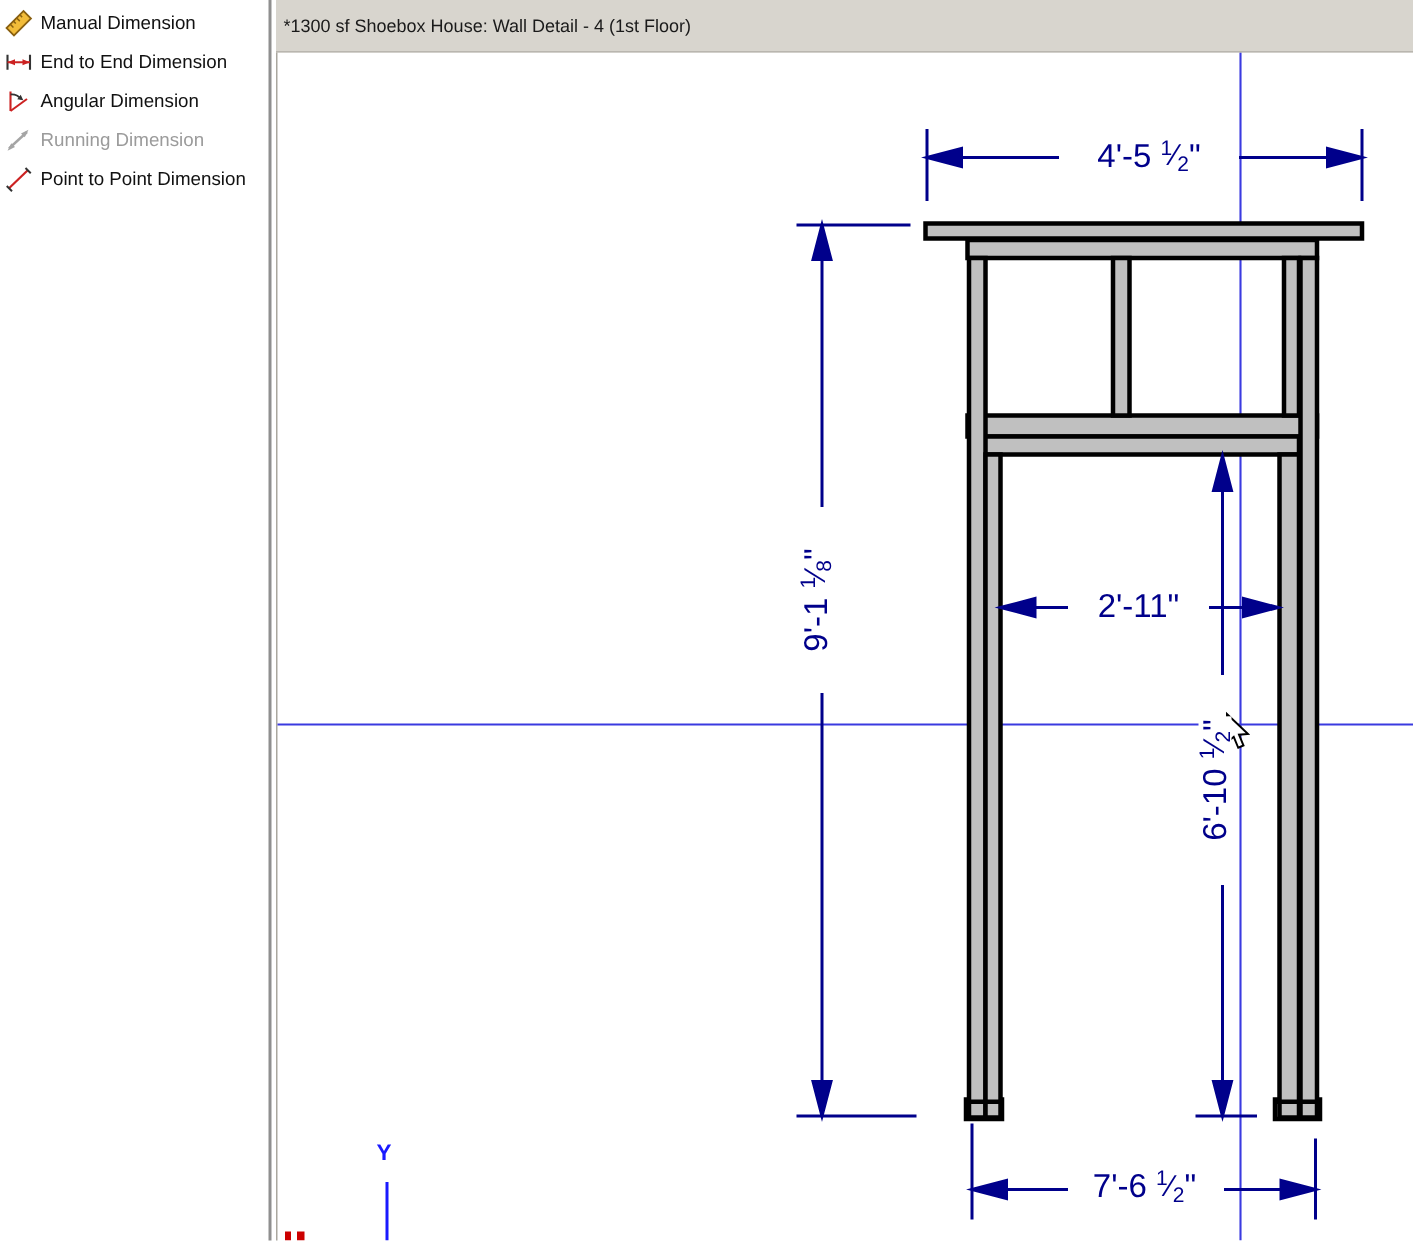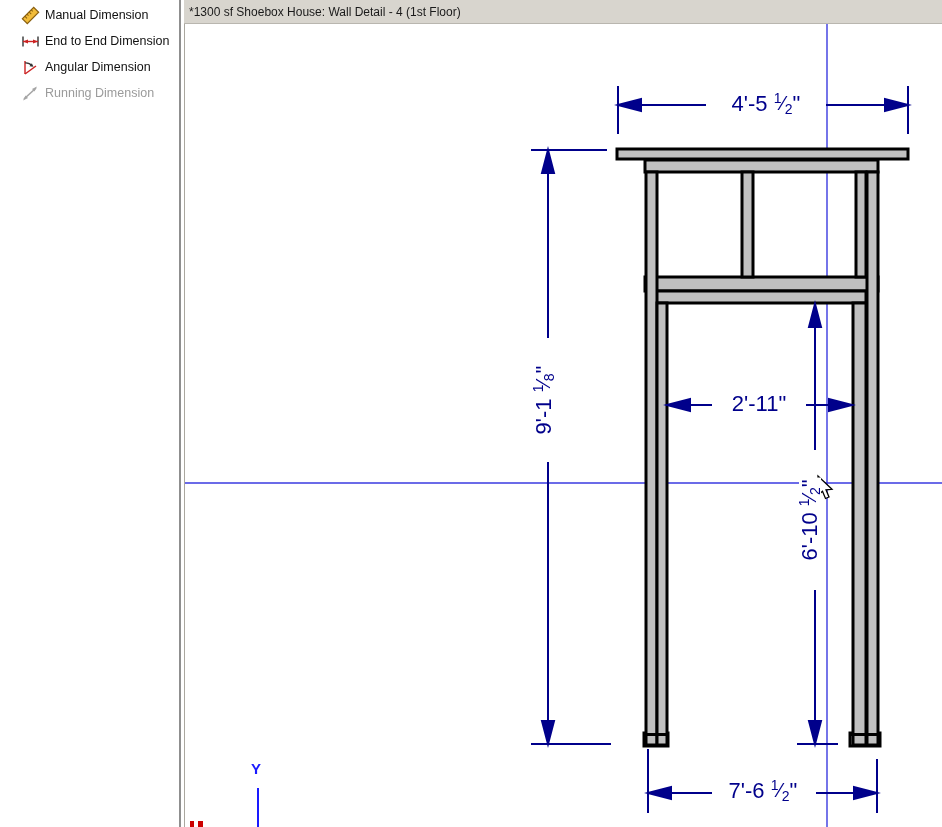--- a/index.html
+++ b/index.html
@@ -5,29 +5,29 @@
   * { margin:0; padding:0; box-sizing:border-box; }
   html,body { width:942px; height:827px; overflow:hidden; background:#fff;
               font-family:"Liberation Sans", sans-serif; }
 
   
   .sidebar {
     position:absolute; left:0; top:0; width:181px; height:827px;
     background:#fff; border-right:2px solid #8f8f8f; padding-top:2px; z-index:30;
   }
   .tool-row {
-    display:flex; align-items:center; height:26px; padding-left:21px;
+    display:flex; align-items:center; height:26px; padding-left:3px;
     font-size:12.5px; color:#111; cursor:default; white-space:nowrap;
   }
   .tool-row .icon { width:19px; height:19px; flex:0 0 19px; margin-right:5px; }
   .tool-row.disabled { color:#9b9b9b; }
 
   
   .tabbar {
-    position:absolute; left:184px; top:0; width:758px; height:24px;
+    position:absolute; left:184px; top:0; width:758px; height:35px;
     background:#d8d5ce; border-bottom:1px solid #b9b6af; z-index:20;
     display:flex; align-items:center; padding-left:5px;
     font-size:12px; color:#1a1a1a; white-space:nowrap;
   }
 
   
   .drawing {
     position:absolute; left:184px; top:20px; width:758px; height:807px;
     background:#fff; border-left:1px solid #aaa79f; border-top:1px solid #aaa79f;
     z-index:5;
@@ -201,18 +201,26 @@
 
   <div class="tool-row disabled">
     <svg class="icon" viewBox="0 0 19 19">
       <line x1="3" y1="15" x2="15" y2="4" stroke="#a5a5a5" stroke-width="1.6"></line>
       <polygon points="2,16.5 7,14 4.5,11.5" fill="#a5a5a5"></polygon>
       <polygon points="16,2.5 11,5 13.5,7.5" fill="#a5a5a5"></polygon>
     </svg>
     <span>Running Dimension</span>
   </div>
 
+  <div class="tool-row">
+    <svg class="icon" viewBox="0 0 19 19">
+      <line x1="3" y1="15.5" x2="15.5" y2="3.5" stroke="#c22" stroke-width="1.5"></line>
+      <line x1="1.5" y1="14" x2="5" y2="17.5" stroke="#333" stroke-width="1.3"></line>
+      <line x1="14" y1="2" x2="17.5" y2="5.5" stroke="#333" stroke-width="1.3"></line>
+    </svg>
+    <span>Point to Point Dimension</span>
+  </div>
 
 
 
 
 
 </div>
 
 </body></html>

